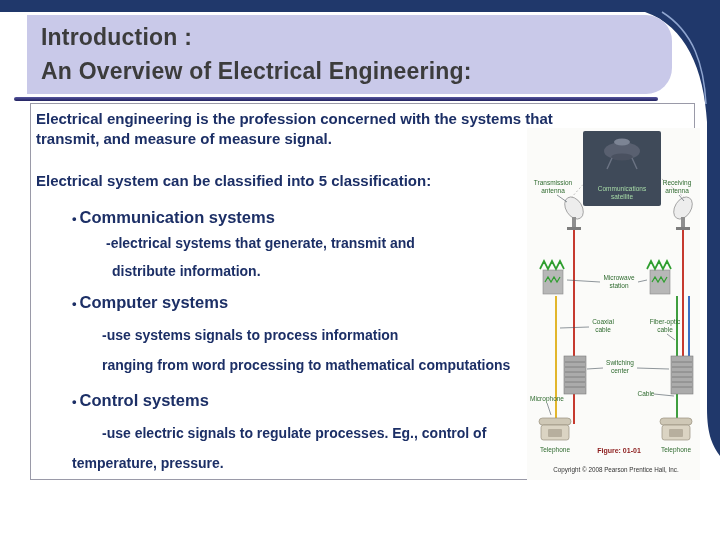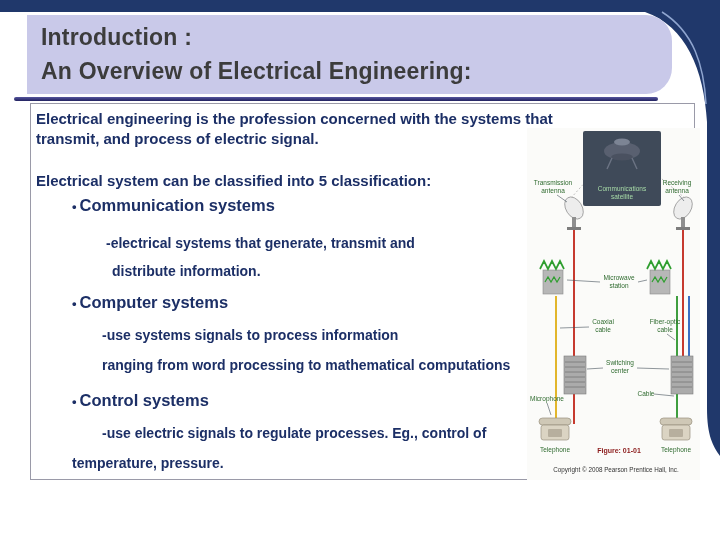--- a/index.html
+++ b/index.html
@@ -145,24 +145,24 @@
       <text x="28" y="324" class="lbl">Telephone</text>
       <text x="149" y="324" class="lbl">Telephone</text>
 
       <text x="92" y="325" class="cap">Figure: 01-01</text>
       <text x="89" y="344" class="copy">Copyright © 2008 Pearson Prentice Hall, Inc.</text>
     </svg>
   </div>
 
   <div class="body-text">
     <div class="tl para" style="left:36px; top:110px;">Electrical engineering is the profession concerned with the systems that</div>
-    <div class="tl para" style="left:36px; top:130px;">transmit, and process of electric signal.</div>
+    <div class="tl para" style="left:36px; top:130px;">transmit, and measure of measure signal.</div>
     <div class="tl para" style="left:36px; top:172px;">Electrical system can be classified into 5 classification:</div>
 
-    <div class="tl bullet-line" style="left:72px; top:196px;">
+    <div class="tl bullet-line" style="left:72px; top:208px;">
       <span class="bullet-dot">•</span><span>Communication systems</span>
     </div>
     <div class="tl sub" style="left:106px; top:235px;">-electrical systems that generate, transmit and</div>
     <div class="tl sub" style="left:112px; top:263px;">distribute information.</div>
 
     <div class="tl bullet-line" style="left:72px; top:293px;">
       <span class="bullet-dot">•</span><span>Computer systems</span>
     </div>
     <div class="tl sub" style="left:102px; top:327px;">-use systems signals to process information</div>
     <div class="tl sub" style="left:102px; top:357px;">ranging from word processing to mathematical computations</div>

